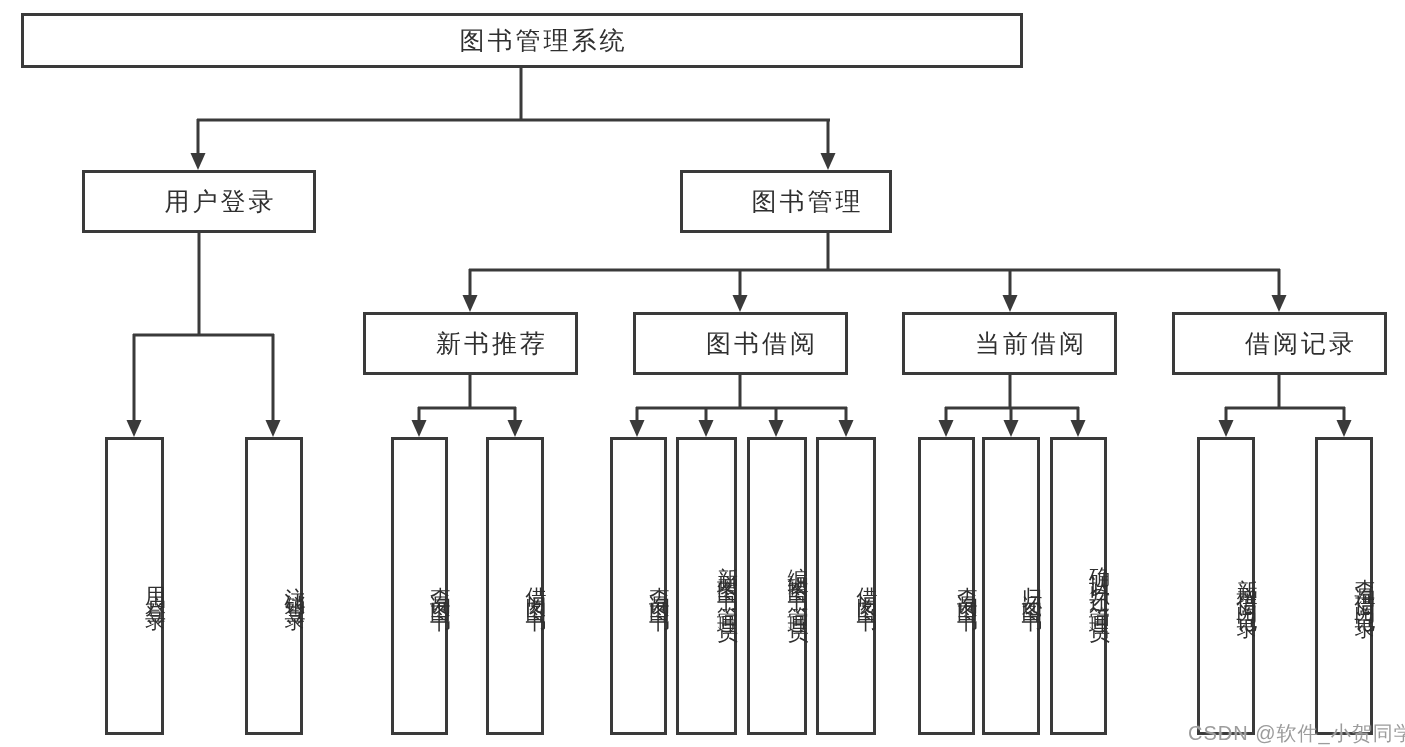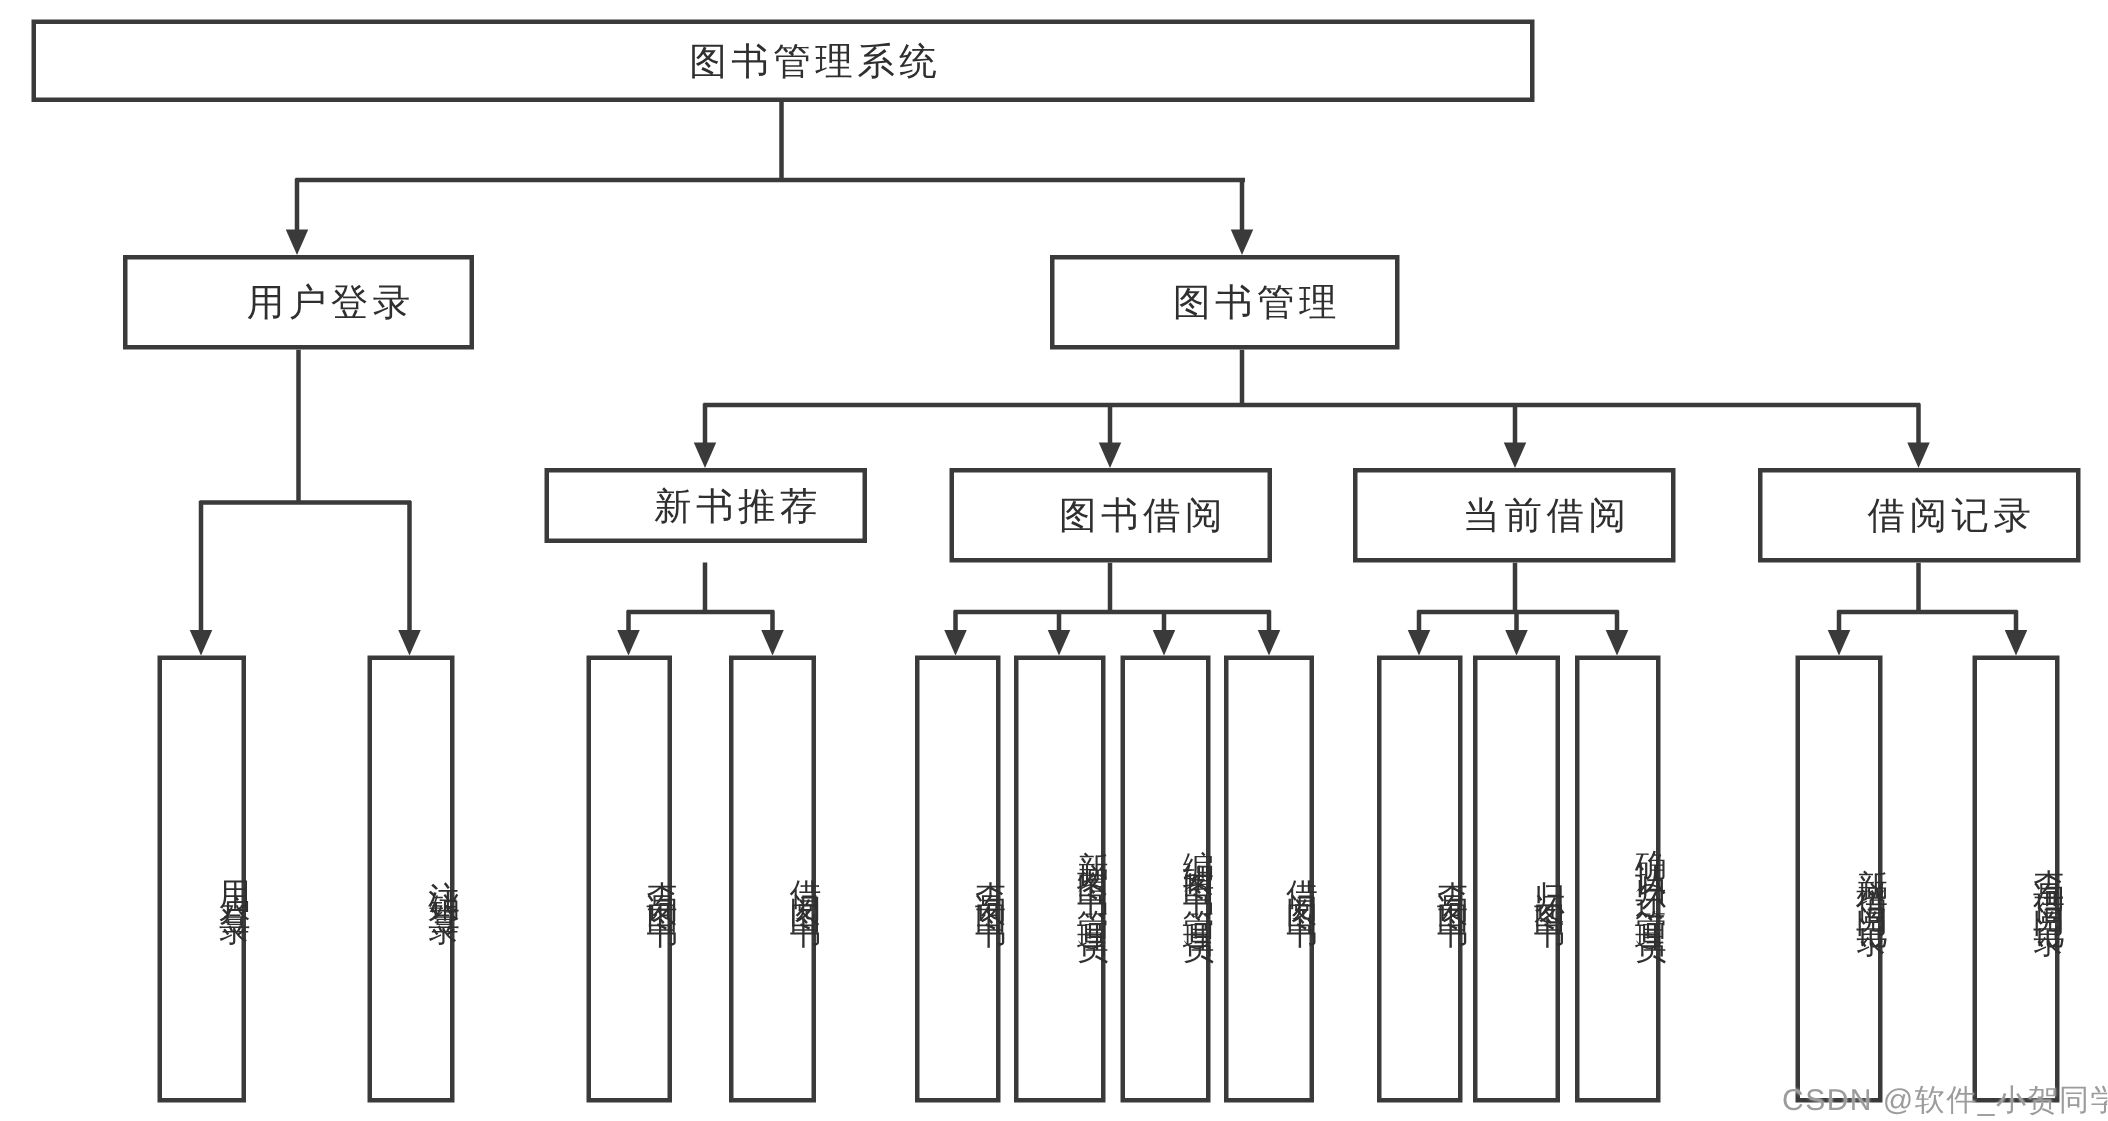--- a/index.html
+++ b/index.html
@@ -78,23 +78,23 @@
       <polygon points="1003.5,420 1018.5,420 1011,437"></polygon>
       <polygon points="1070.5,420 1085.5,420 1078,437"></polygon>
       <polygon points="1218.5,420 1233.5,420 1226,437"></polygon>
       <polygon points="1336.5,420 1351.5,420 1344,437"></polygon>
     </g>
   </svg>
 
   <div class="box h-box" style="left:21px;top:13px;width:1002px;height:55px">图书管理系统</div>
 
   <div class="box h-box" style="left:82px;top:170px;width:234px;height:63px">用户登录</div>
-  <div class="box h-box" style="left:700px;top:170px;width:233px;height:63px">图书管理</div>
+  <div class="box h-box" style="left:680px;top:170px;width:212px;height:63px">图书管理</div>
 
-  <div class="box h-box" style="left:363px;top:312px;width:215px;height:50px">新书推荐</div>
+  <div class="box h-box" style="left:363px;top:312px;width:215px;height:63px">新书推荐</div>
   <div class="box h-box" style="left:902px;top:312px;width:215px;height:63px">当前借阅</div>
   <div class="box h-box" style="left:633px;top:312px;width:215px;height:63px">图书借阅</div>
   <div class="box h-box" style="left:1172px;top:312px;width:215px;height:63px">借阅记录</div>
 
   <div class="box v-box" style="left:105px;top:437px;width:59px;height:298px">用户登录</div>
   <div class="box v-box" style="left:245px;top:437px;width:58px;height:298px">注销登录</div>
 
   <div class="box v-box" style="left:391px;top:437px;width:57px;height:298px">查询图书</div>
   <div class="box v-box" style="left:486px;top:437px;width:58px;height:298px">借阅图书</div>
 

